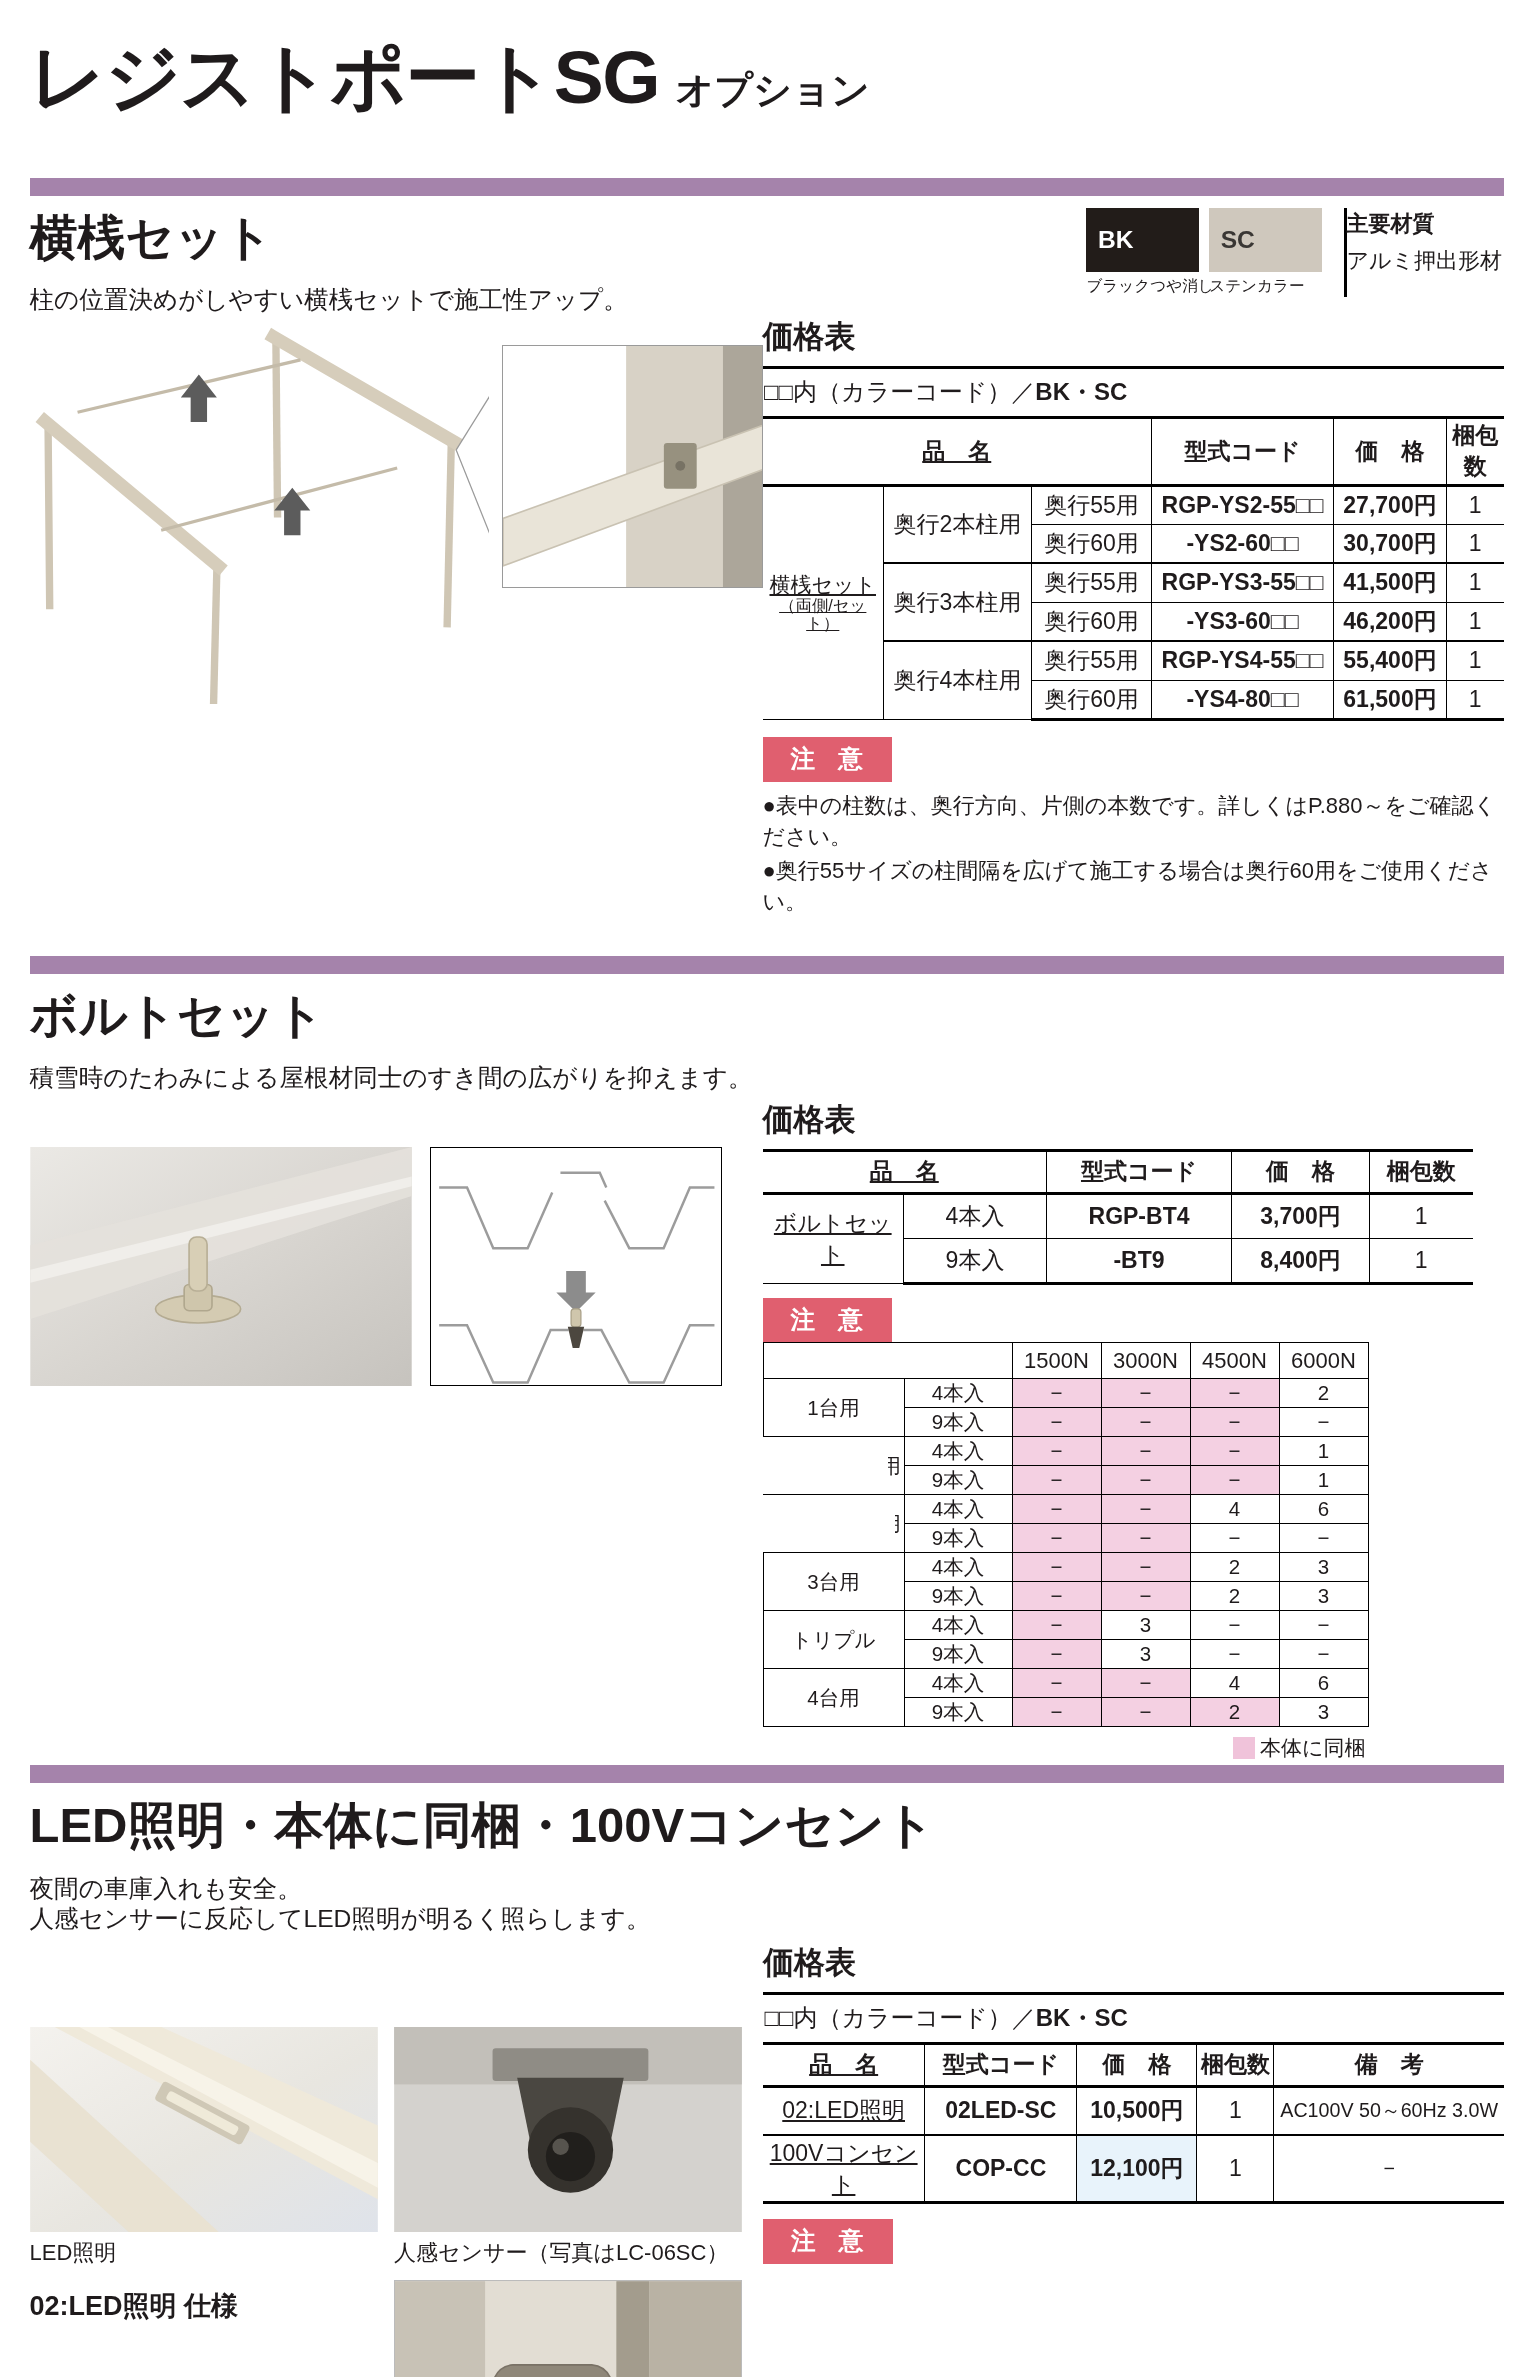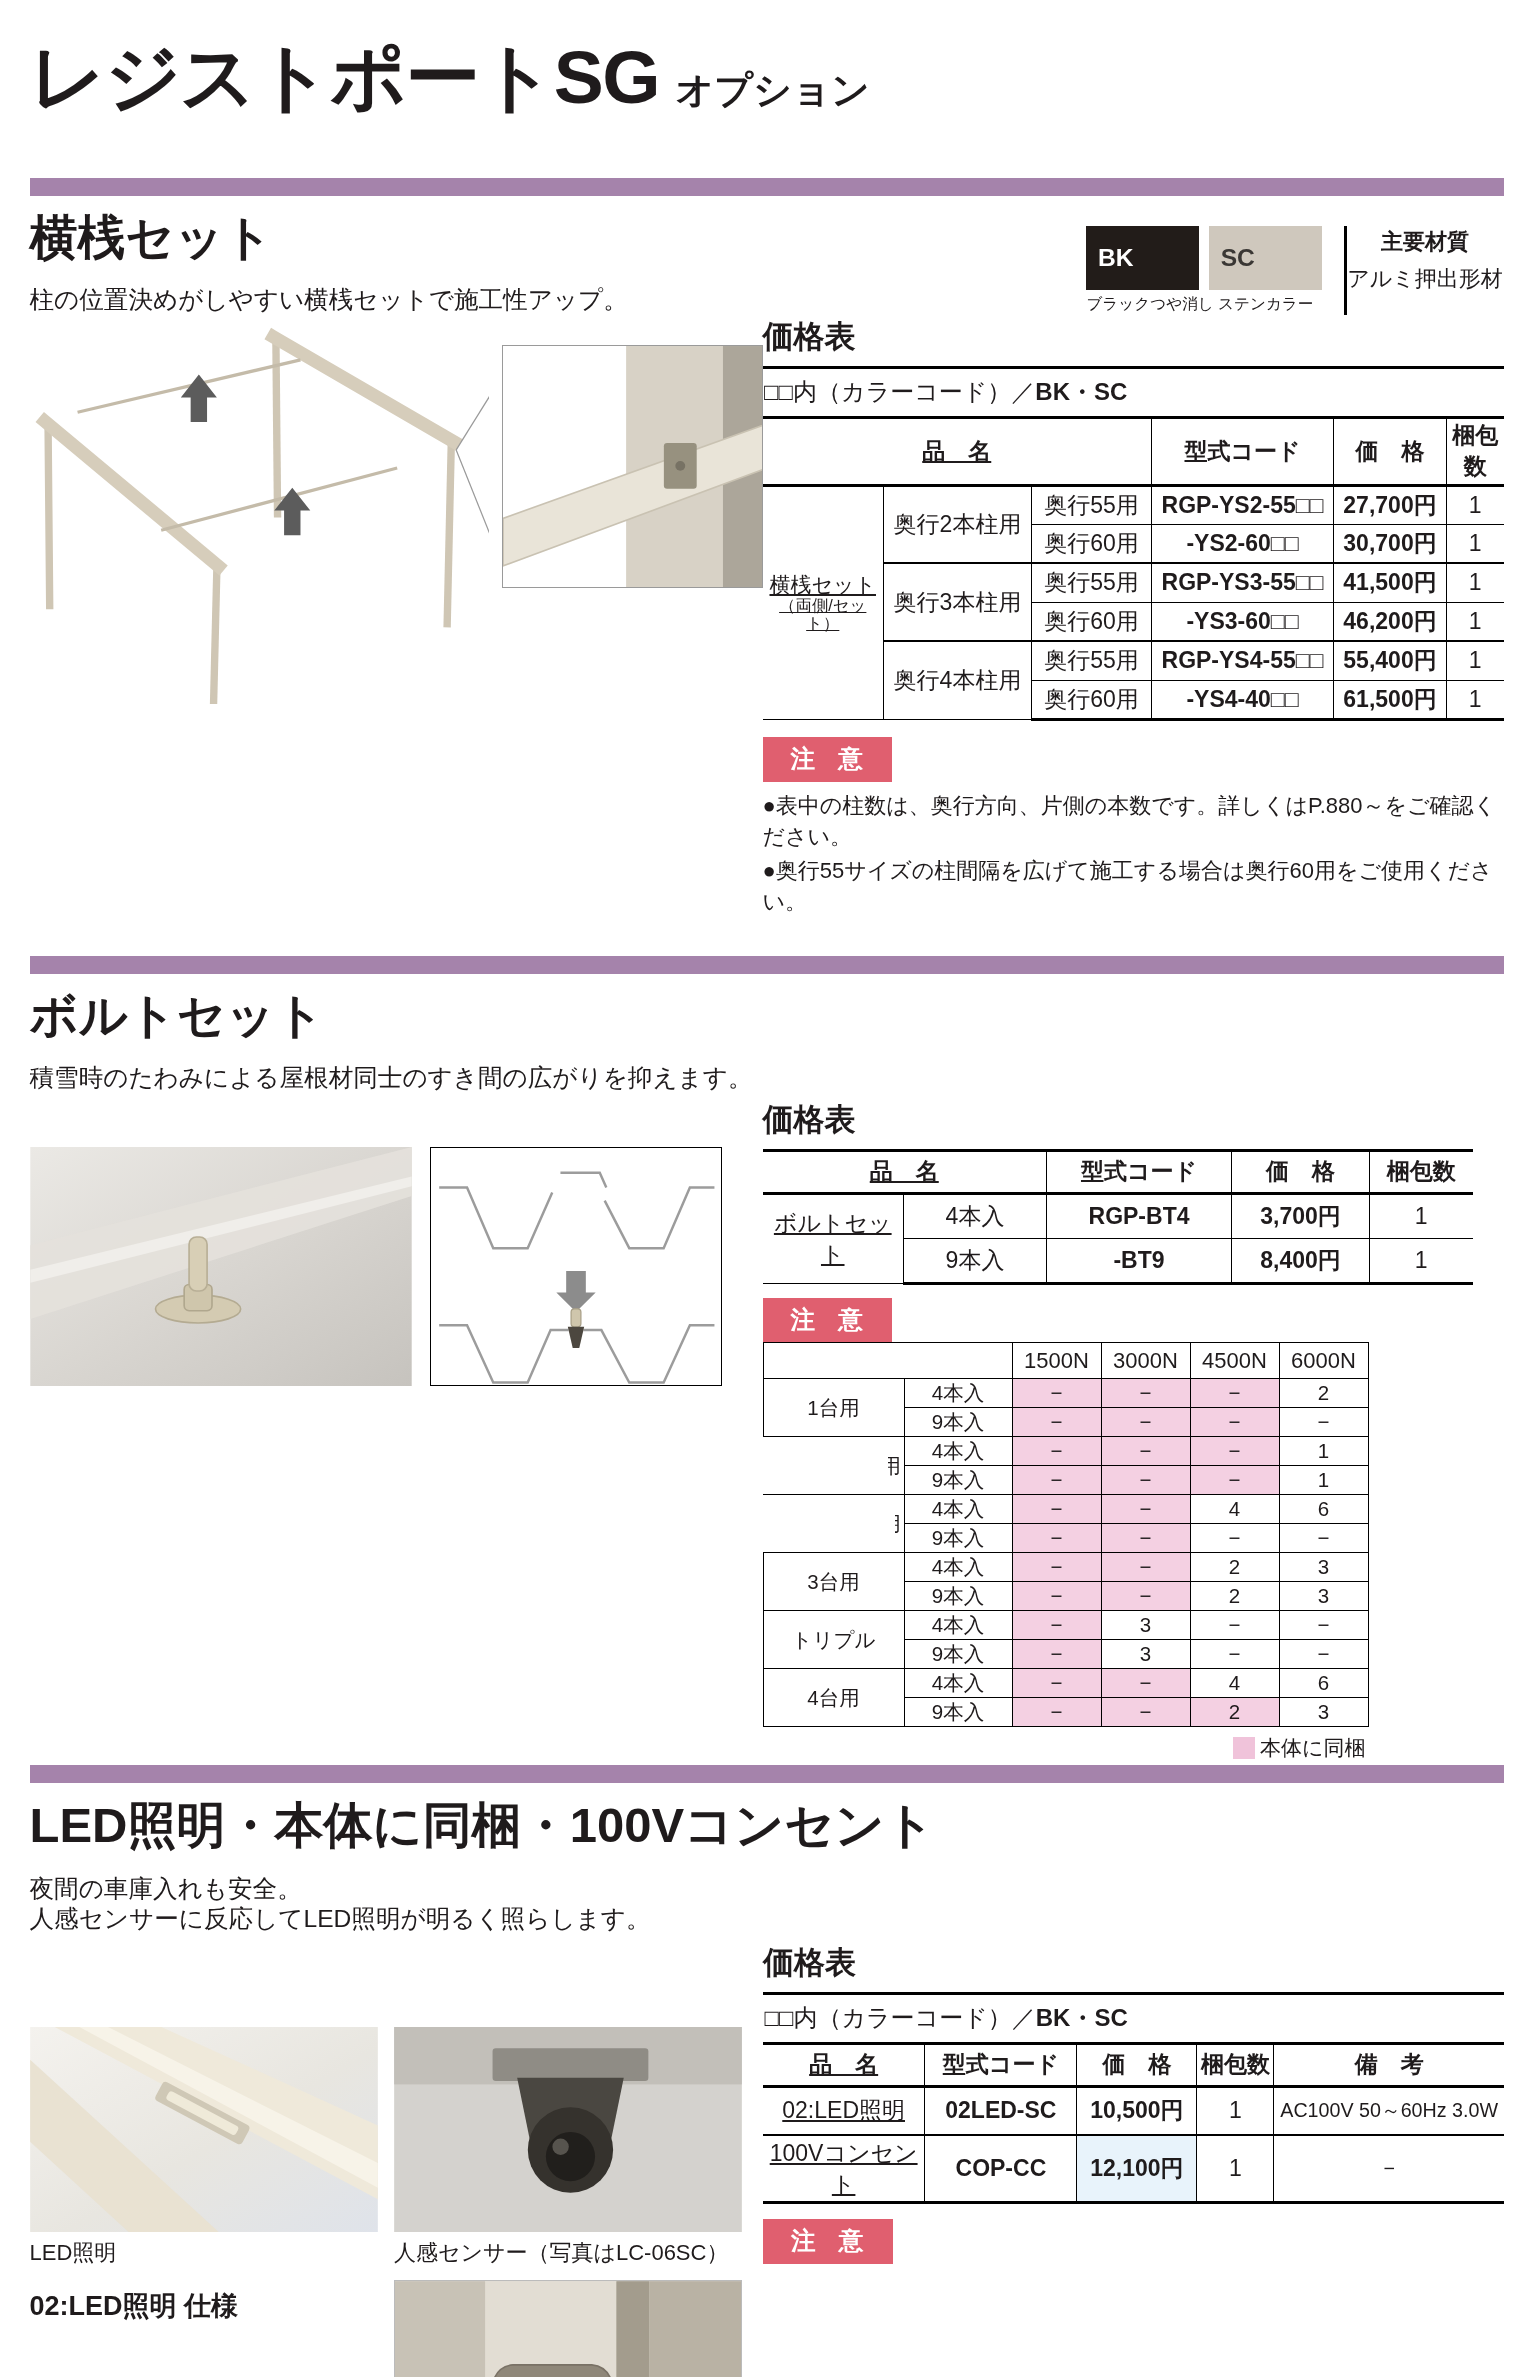--- a/index.html
+++ b/index.html
@@ -12,21 +12,21 @@
   .main-title .suffix { font-size:38px; font-weight:800; margin-left:16.4px; letter-spacing:0; }
 
   
   .section-bar { height:18px; background:#a583ab; }
   .bar1 { margin-top:61px; }
   h2.sec-h { font-size:48px; font-weight:800; margin-top:9.8px; letter-spacing:0; }
   .sec-desc { font-size:24.6px; margin-top:13px; font-weight:500; }
 
   
   .s1-head { position:relative; }
-  .swatch-wrap { position:absolute; right:0; top:20px; display:flex;text-align:center; }
+  .swatch-wrap { position:absolute; right:0; top:2px; display:flex; }
   .swatch-col { width:113px; margin-right:9.8px; }
   .swatch { height:64px; display:flex; align-items:center; padding-left:11.5px; font-size:24.6px; font-weight:600; }
   .swatch.bk { background:#221c19; color:#fff; }
   .swatch.sc { background:#cfc8bd; color:#3a3734; }
   .swatch-label { font-size:15.6px; margin-top:4.9px; white-space:nowrap; }
   .material { border-left:3.3px solid #000; margin-left:11.5px; width:160px; }
   .material .m-title { font-size:22px; font-weight:800; margin-top:1.6px; }
   .material .m-value { font-size:22px; margin-top:6.6px; }
 
   
@@ -221,21 +221,21 @@
           </tr>
           <tr class="grp-sep">
             <td rowspan="2">奥行4本柱用</td>
             <td>奥行55用</td>
             <td class="code">RGP-YS4-55□□</td>
             <td class="price">55,400円</td>
             <td class="c-last">1</td>
           </tr>
           <tr class="last-row">
             <td>奥行60用</td>
-            <td class="code">-YS4-40□□</td>
+            <td class="code">-YS4-80□□</td>
             <td class="price">61,500円</td>
             <td class="c-last">1</td>
           </tr>
         </tbody>
       </table>
       <div class="caution-badge">注 意</div>
       <p class="note-line">●表中の柱数は、奥行方向、片側の本数です。詳しくはP.880～をご確認ください。</p>
       <p class="note-line" style="margin-top:3.3px">●奥行55サイズの柱間隔を広げて施工する場合は奥行60用をご使用ください。</p>
     </div>
   </div>

